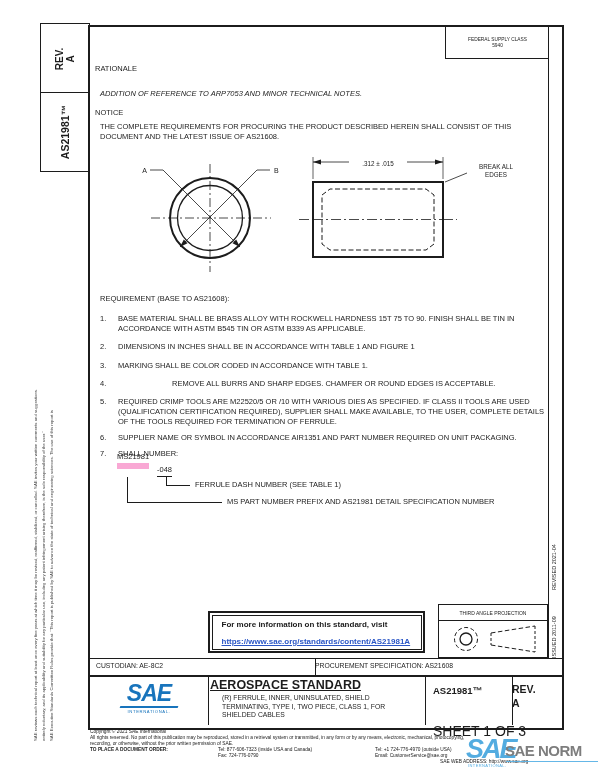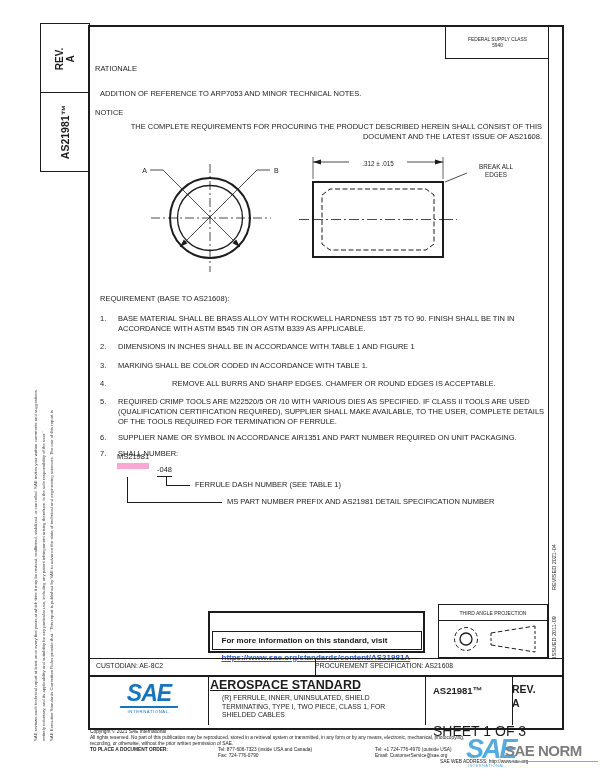--- a/index.html
+++ b/index.html
@@ -41,23 +41,23 @@
 
   <div class="vrot" style="left:551px;top:658px;font-size:5.5px;color:#222;">ISSUED 2011-09</div>
   <div class="vrot" style="left:551px;top:590px;font-size:5.5px;color:#222;">REVISED 2021-04</div>
 
   <div class="abs" style="left:445px;top:27px;width:103px;height:31px;border-left:1.5px solid #1c1c1c;border-bottom:1.5px solid #1c1c1c;display:flex;flex-direction:column;align-items:center;justify-content:center;">
     <div style="font-size:4.8px;line-height:6px;">FEDERAL SUPPLY CLASS</div>
     <div style="font-size:4.8px;line-height:6px;">5940</div>
   </div>
 
   <div class="abs body-txt ctr" style="left:95px;top:64px;width:450px;">RATIONALE</div>
-  <div class="abs body-txt" style="left:100px;top:89px;width:445px;">ADDITION OF REFERENCE TO ARP7053 AND MINOR TECHNICAL NOTES.</div>
+  <div class="abs body-txt" style="left:100px;top:89px;width:445px;font-style:italic;">ADDITION OF REFERENCE TO ARP7053 AND MINOR TECHNICAL NOTES.</div>
   <div class="abs body-txt ctr" style="left:95px;top:108px;width:450px;">NOTICE</div>
-  <div class="abs body-txt" style="left:100px;top:122px;width:442px;text-align:right;">THE COMPLETE REQUIREMENTS FOR PROCURING THE PRODUCT DESCRIBED HEREIN SHALL CONSIST OF THIS DOCUMENT AND THE LATEST ISSUE OF AS21608.</div>
+  <div class="abs body-txt" style="left:100px;top:122px;width:442px;">THE COMPLETE REQUIREMENTS FOR PROCURING THE PRODUCT DESCRIBED HEREIN SHALL CONSIST OF THIS DOCUMENT AND THE LATEST ISSUE OF AS21608.</div>
 
   <svg class="abs" style="left:95px;top:146px;" width="455" height="130" viewBox="0 0 455 130">
     <defs>
       <marker id="arw" markerWidth="9" markerHeight="7" refX="8" refY="3" orient="auto" markerUnits="userSpaceOnUse">
         <path d="M0,0.4 L8,3 L0,5.6 Z" fill="#1c1c1c"></path>
       </marker>
       <marker id="arwS" markerWidth="9" markerHeight="7" refX="0" refY="3" orient="auto" markerUnits="userSpaceOnUse">
         <path d="M8,0.4 L0,3 L8,5.6 Z" fill="#1c1c1c"></path>
       </marker>
     </defs>
@@ -124,21 +124,21 @@
   <span class="abs body-txt" style="left:117px;top:452px;border-bottom:6px solid #f9a8d4;padding-bottom:1px;">MS21981</span>
   <span class="abs body-txt" style="left:157px;top:465px;border-bottom:1px solid #1c1c1c;padding-bottom:1px;">-048</span>
   <div class="abs vline" style="left:127px;top:477px;height:25px;"></div>
   <div class="abs hline" style="left:127px;top:502px;width:95px;"></div>
   <div class="abs vline" style="left:166px;top:477px;height:8px;"></div>
   <div class="abs hline" style="left:166px;top:485px;width:24px;"></div>
   <div class="abs body-txt" style="left:195px;top:480px;">FERRULE DASH NUMBER (SEE TABLE 1)</div>
   <div class="abs body-txt" style="left:227px;top:497px;">MS PART NUMBER PREFIX AND AS21981 DETAIL SPECIFICATION NUMBER</div>
 
   <div class="abs" style="left:208px;top:611px;width:213px;height:38px;border:2px solid #1c1c1c;">
-    <div style="position:absolute;inset:1.5px;border:1px solid #1c1c1c;padding:3px 0 0 9px;margin-top:16px;">
+    <div style="position:absolute;inset:1.5px;border:1px solid #1c1c1c;padding:3px 0 0 9px;">
       <div style="font-size:8px;font-weight:bold;line-height:11px;">For more information on this standard, visit</div>
       <a class="doclink" href="#">https://www.sae.org/standards/content/AS21981A</a>
     </div>
   </div>
 
   <div class="abs" style="left:438px;top:604px;width:110px;height:54px;border:1.5px solid #1c1c1c;box-sizing:border-box;">
     <div style="height:15px;border-bottom:1.5px solid #1c1c1c;display:flex;align-items:center;justify-content:center;font-size:5px;">THIRD ANGLE PROJECTION</div>
     <svg width="107" height="36" viewBox="0 0 107 36">
       <circle cx="27" cy="18" r="6" fill="none" stroke="#1c1c1c" stroke-width="1.3"></circle>
       <circle cx="27" cy="18" r="11.5" fill="none" stroke="#1c1c1c" stroke-width="1" stroke-dasharray="4 2.5"></circle>

